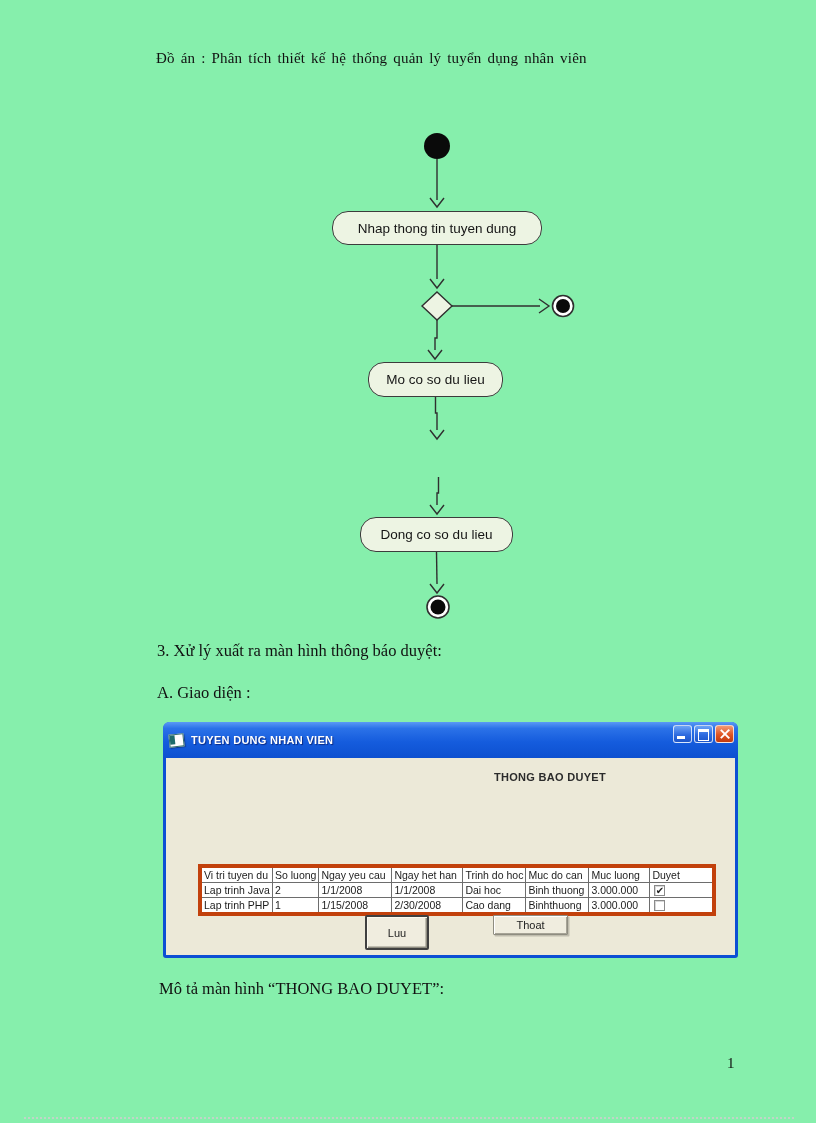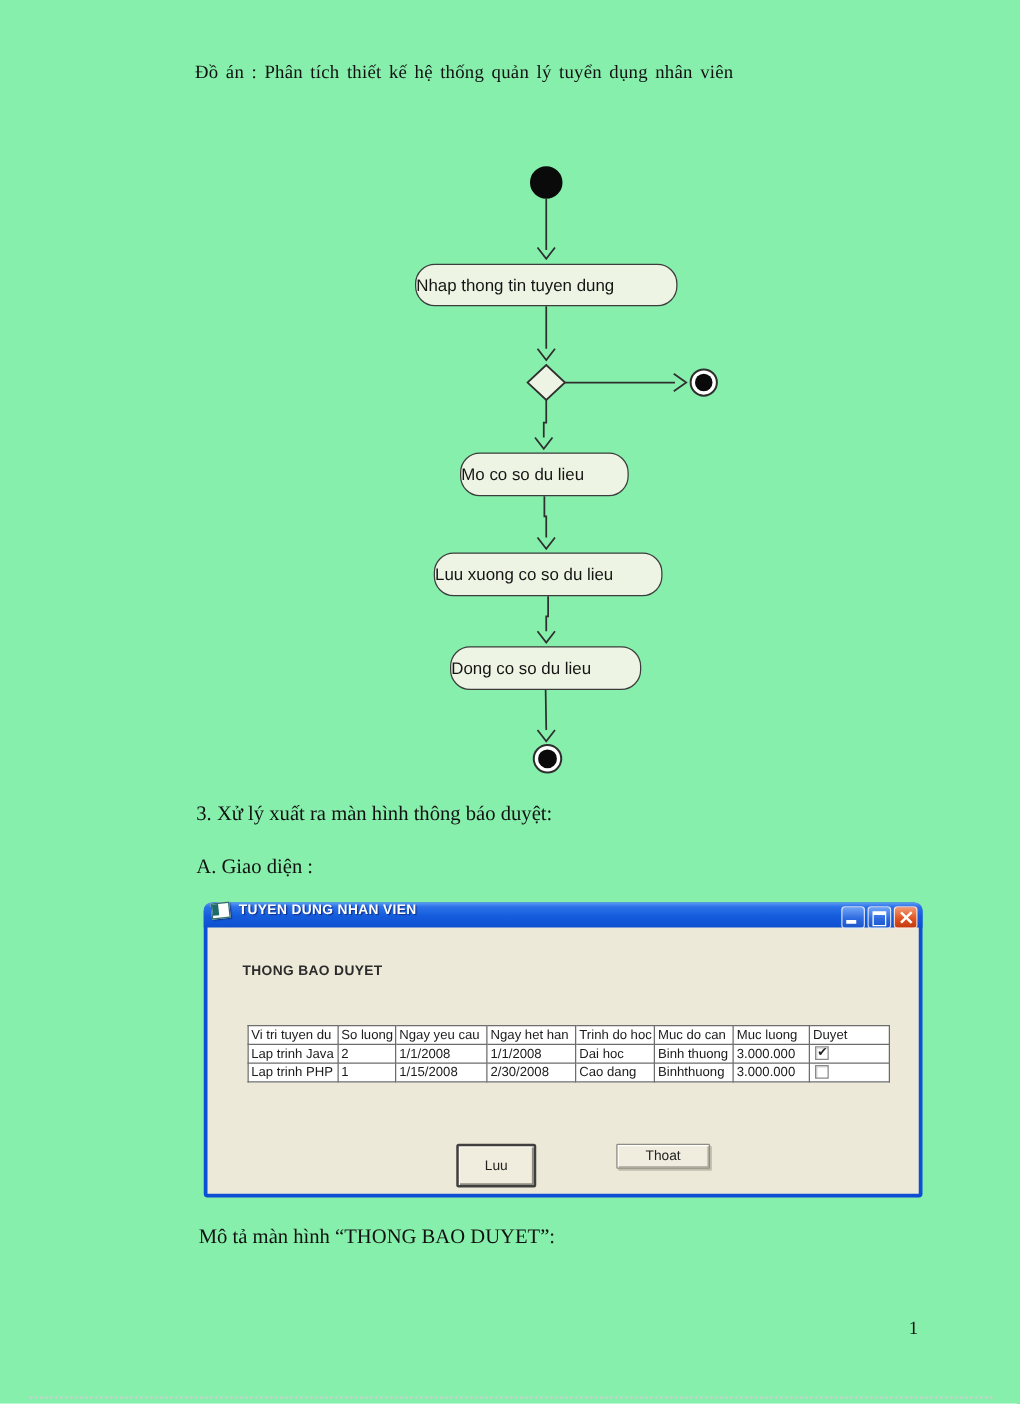--- a/index.html
+++ b/index.html
@@ -9,61 +9,61 @@
   
   .doc-header{position:absolute;left:156px;top:50px;font-size:15px;word-spacing:2px;letter-spacing:.2px;}
   .sec-heading{position:absolute;left:157px;top:641px;font-size:16.5px;}
   .sub-heading{position:absolute;left:157px;top:683px;font-size:16.5px;font-weight:normal;}
   .caption{position:absolute;left:159px;top:979px;font-size:16.5px;}
   .page-num{position:absolute;left:727px;top:1055px;font-size:15px;}
   .dotted-line{position:absolute;left:24px;top:1117px;width:770px;border-top:2px dotted #cfcfcf;opacity:.8;}
 
   
   #diagram-svg{position:absolute;left:0;top:0;width:816px;height:1123px;pointer-events:none;}
-  .anode{position:absolute;box-sizing:border-box;display:flex;align-items:center;
+  .anode{position:absolute;box-sizing:border-box;display:flex;align-items:center;justify-content:center;
          background:#edf4e3;border:1.5px solid #3c3c3c;border-radius:16px;
          font-family:"Liberation Sans", sans-serif;font-size:13.5px;color:#151515;white-space:nowrap;}
   .n1{left:332px;top:211px;width:210px;height:34px;}
   .n2{left:368px;top:362px;width:135px;height:35px;}
   .n3{left:347px;top:442px;width:183px;height:35px;}
   .n4{left:360px;top:517px;width:153px;height:35px;}
 
   
   #xp-window{position:absolute;left:163px;top:722px;width:575px;height:236px;box-sizing:border-box;
              border:3px solid #0c4fd4;border-radius:7px 7px 3px 3px;background:#ece9d8;
              font-family:"Liberation Sans", sans-serif;}
-  .titlebar{position:absolute;left:-3px;top:-3px;right:-3px;height:20px;border-radius:6px 6px 0 0;
+  .titlebar{position:absolute;left:-3px;top:-3px;right:-3px;height:36px;border-radius:6px 6px 0 0;
             background:linear-gradient(#5a9af5 0%,#2b72e8 18%,#155cdd 55%,#0d50d0 100%);
-            display:flex;align-items:flex-start;}
+            display:flex;align-items:center;}
   .form-icon{width:13px;height:11px;margin-left:6px;background:#fdfdfd;border:1px solid #35706e;
              position:relative;transform:rotate(-6deg);box-shadow:1px 1px 1px rgba(0,0,30,.4);}
   .form-icon::before{content:"";position:absolute;left:0;top:0;width:5px;height:9px;background:#1d6b6b;}
   .title-text{margin-left:7px;font-size:11px;font-weight:bold;color:#fff;letter-spacing:.3px;
               text-shadow:1px 1px 1px rgba(0,0,60,.55);}
   .tb-buttons{position:absolute;right:4px;top:3px;display:flex;gap:2px;}
   .xp-btn{position:relative;width:19px;height:18px;border-radius:3px;border:1px solid rgba(255,255,255,.75);
           box-sizing:border-box;padding:0;cursor:pointer;}
   .xp-btn.blue{background:linear-gradient(#6ea4f6,#2e6be0 55%,#1d55c8);}
   .xp-btn.red{background:linear-gradient(#f29a74,#df5322 55%,#c23a0e);}
   .glyph-min{position:absolute;left:3px;bottom:3px;width:8px;height:3px;background:#fff;}
   .glyph-max{position:absolute;left:3px;top:3px;width:9px;height:8px;border:1px solid #fff;border-top:3px solid #fff;}
   .glyph-x{position:absolute;left:3px;top:2px;width:11px;height:11px;}
   .glyph-x::before,.glyph-x::after{content:"";position:absolute;left:5px;top:0;width:2.4px;height:12px;background:#fff;}
   .glyph-x::before{transform:rotate(45deg);} .glyph-x::after{transform:rotate(-45deg);}
 
-  .win-heading{position:absolute;left:28px;top:46px;width:440px;text-align:left;
+  .win-heading{position:absolute;left:0;top:46px;width:440px;text-align:right;
                font-size:11px;font-weight:bold;color:#2b2b2b;letter-spacing:.3px;}
 
   
   #grid{position:absolute;left:32px;top:95px;border-collapse:collapse;table-layout:fixed;
         background:#fff;font-size:10.5px;color:#1c1c1c;}
   #grid td,#grid th{border:1px solid #6d6d6d;overflow:hidden;white-space:nowrap;
                     font-weight:normal;text-align:left;padding:0 2px;height:14px;line-height:13px;}
   #grid tr.data td{height:14px;}
-  #grid{border:1px solid #c2410c;}
+  #grid{border:4px solid #c2410c;margin-top:44px;}
   td.num{text-align:right;}
   .cb{display:inline-block;width:11px;height:11px;box-sizing:border-box;border:1px solid #8a8a8a;
       background:#fff;margin-left:2px;vertical-align:middle;font-size:10px;line-height:9px;color:#222;
       text-align:center;box-shadow:inset 1px 1px 0 #d8d8d8;}
 
   
   .vb-btn{position:absolute;box-sizing:border-box;font-family:"Liberation Sans", sans-serif;
           font-size:11px;color:#222;background:#f0eddf;cursor:pointer;}
   .btn-luu{left:199px;top:190px;width:64px;height:35px;border:2px solid #404040;border-radius:2px;
            box-shadow:inset 1px 1px 0 #fbf9ef, inset -1.5px -1.5px 0 #8f8d81;}
@@ -100,23 +100,20 @@
       <circle cx="438" cy="607" r="11" fill="#fff" stroke-width="1.6"></circle>
       <circle cx="438" cy="607" r="7.5" fill="#0a0a0a" stroke="none"></circle>
     </g>
   </svg>
 
   <div class="anode n1">
       <span>Nhap thong tin tuyen dung</span>
     </div>
   <div class="anode n2">
       <span>Mo co so du lieu</span>
-    </div>
-  <div class="anode n3">
-      <span>Luu xuong co so du lieu</span>
     </div>
   <div class="anode n4">
       <span>Dong co so du lieu</span>
     </div>
 
   <div class="sec-heading">3. Xử lý xuất ra màn hình thông báo duyệt:</div>
   <div class="sub-heading">A. Giao diện :</div>
 
   <div id="xp-window">
     <div class="titlebar">

